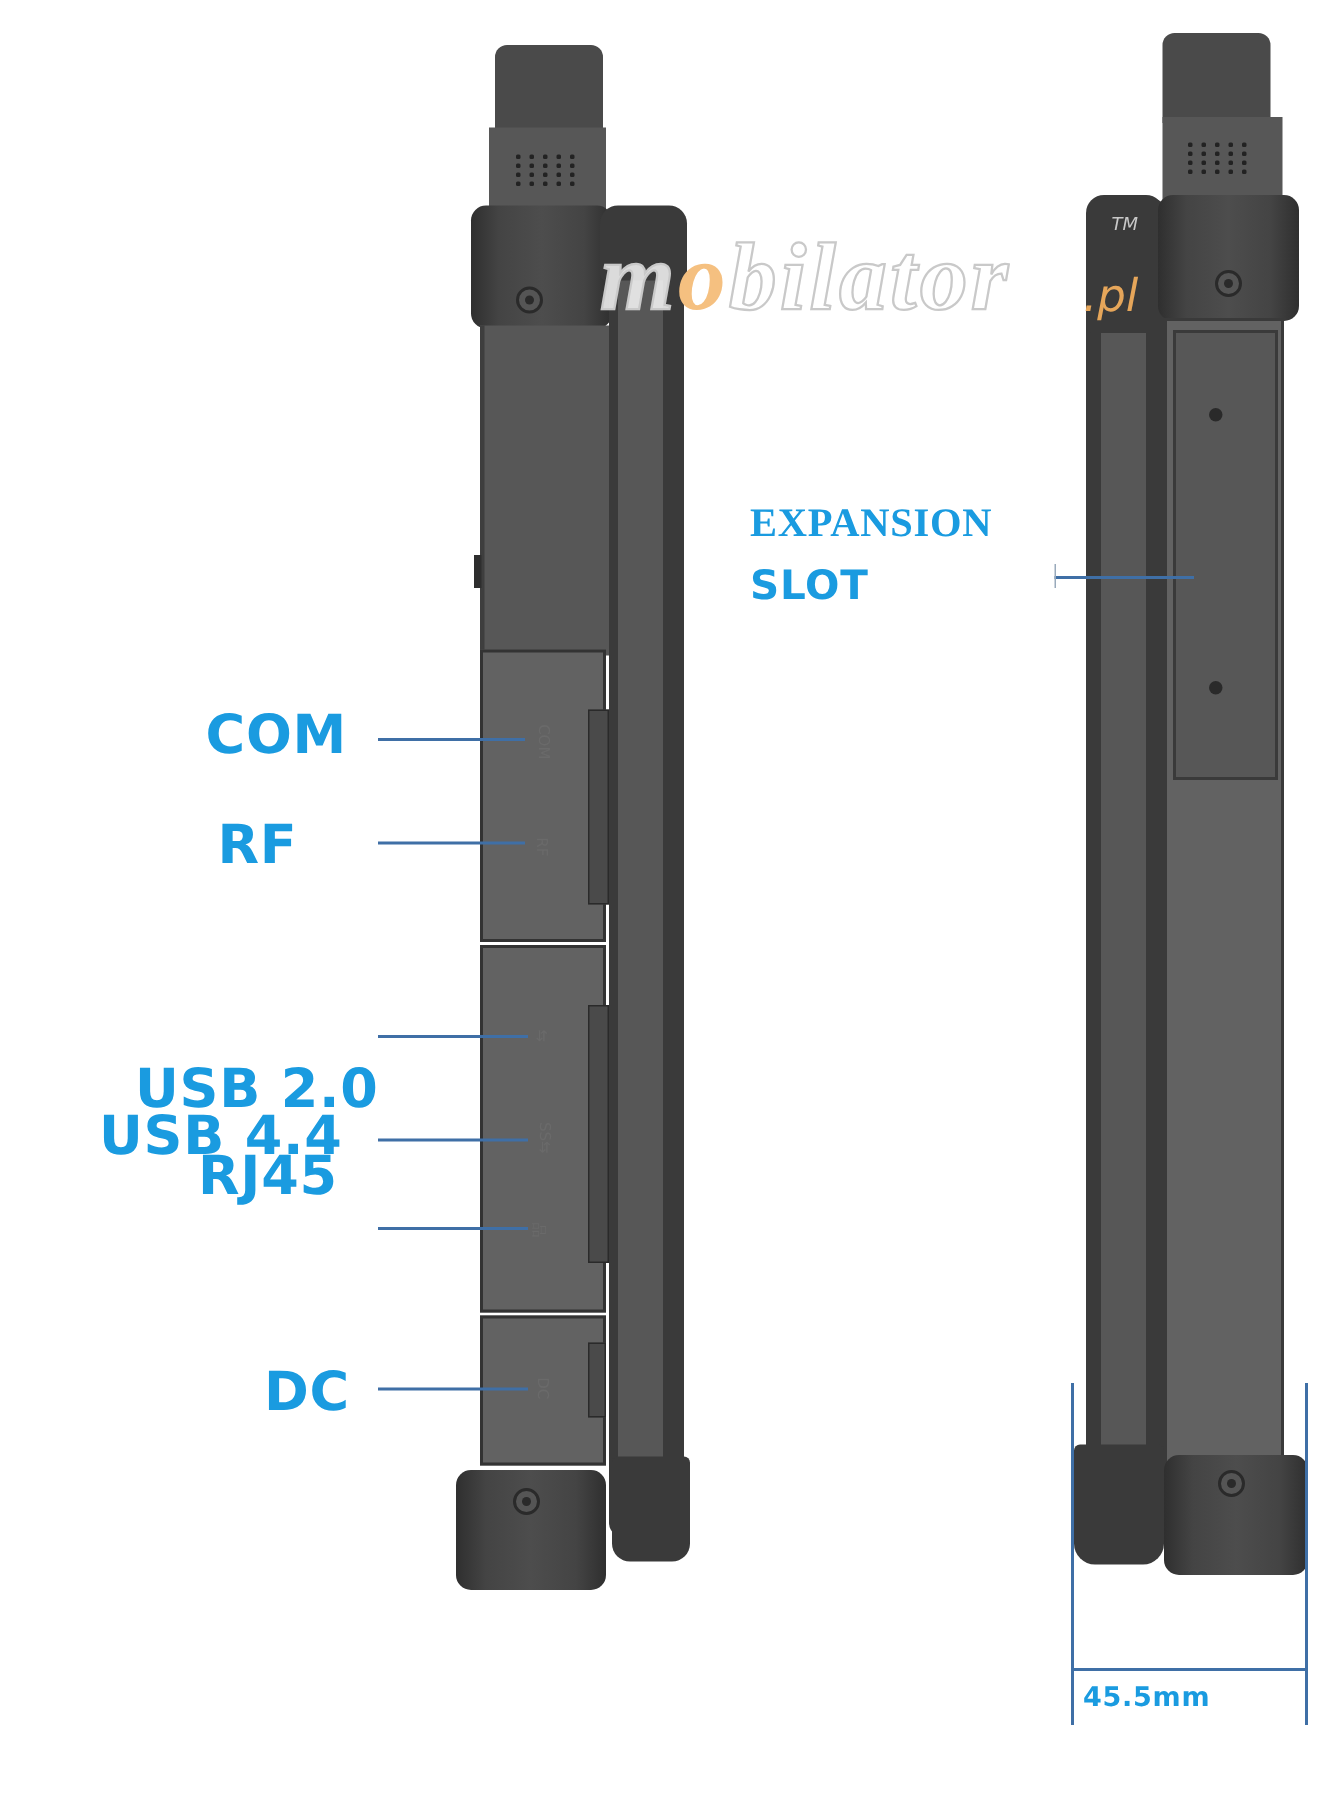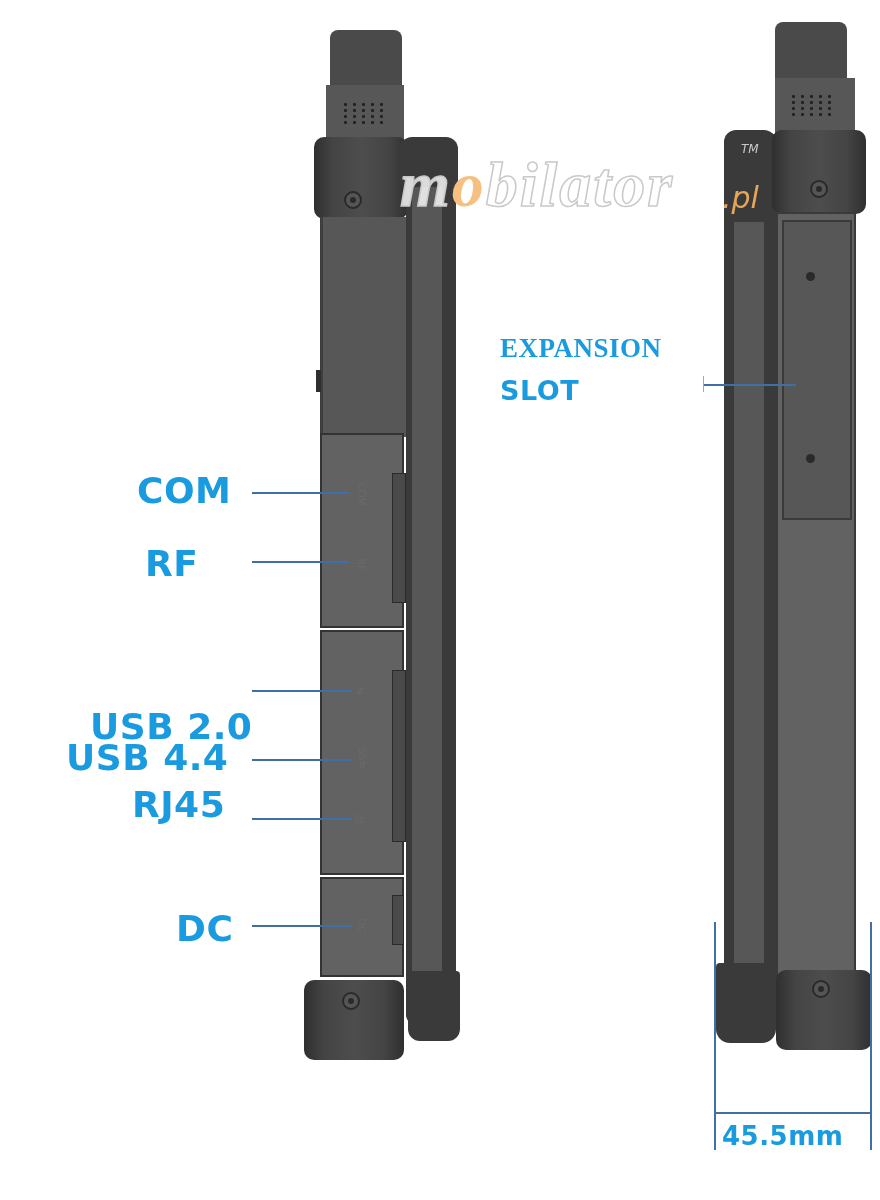--- a/index.html
+++ b/index.html
@@ -143,27 +143,27 @@
 
 <span class="label big" style="left:145px;top:543px;">RF</span>
 <div class="leader" style="left:252px;top:561px;width:98px;"></div>
 
 <span class="label big" style="left:66px;top:706px;margin-left:24px;">USB 2.0</span>
 <div class="leader" style="left:252px;top:690px;width:100px;"></div>
 
 <span class="label big" style="left:66px;top:737px;">USB 4.4</span>
 <div class="leader" style="left:252px;top:759px;width:100px;"></div>
 
-<span class="label big" style="left:132px;top:784px;">RJ45</span>
+<span class="label big" style="left:132px;top:764px;">RJ45</span>
 <div class="leader" style="left:252px;top:818px;width:100px;"></div>
 
 <span class="label big" style="left:176px;top:908px;">DC</span>
 <div class="leader" style="left:252px;top:925px;width:100px;"></div>
 
 <span class="label mid" style="left:500px;top:333px;font-family:Liberation Serif, serif;">EXPANSION</span>
 <span class="label mid" style="left:500px;top:375px;">SLOT</span>
 <div class="leader" style="left:703px;top:384px;width:93px;"></div>
 <div class="dimline" style="left:703px;top:376px;width:1px;height:16px;background:#9ab;"></div>
 
 <div class="dimline" style="left:714px;top:922px;width:2px;height:228px;"></div>
 <div class="dimline" style="left:870px;top:922px;width:2px;height:228px;"></div>
 <div class="dimline" style="left:714px;top:1112px;width:158px;height:2px;"></div>
-<span class="label mid" style="left:722px;top:1121px;font-size:26px;">45.5mm</span>
+<span class="label mid" style="left:722px;top:1121px;font-size:18px;">45.5mm</span>
 
 </body></html>

